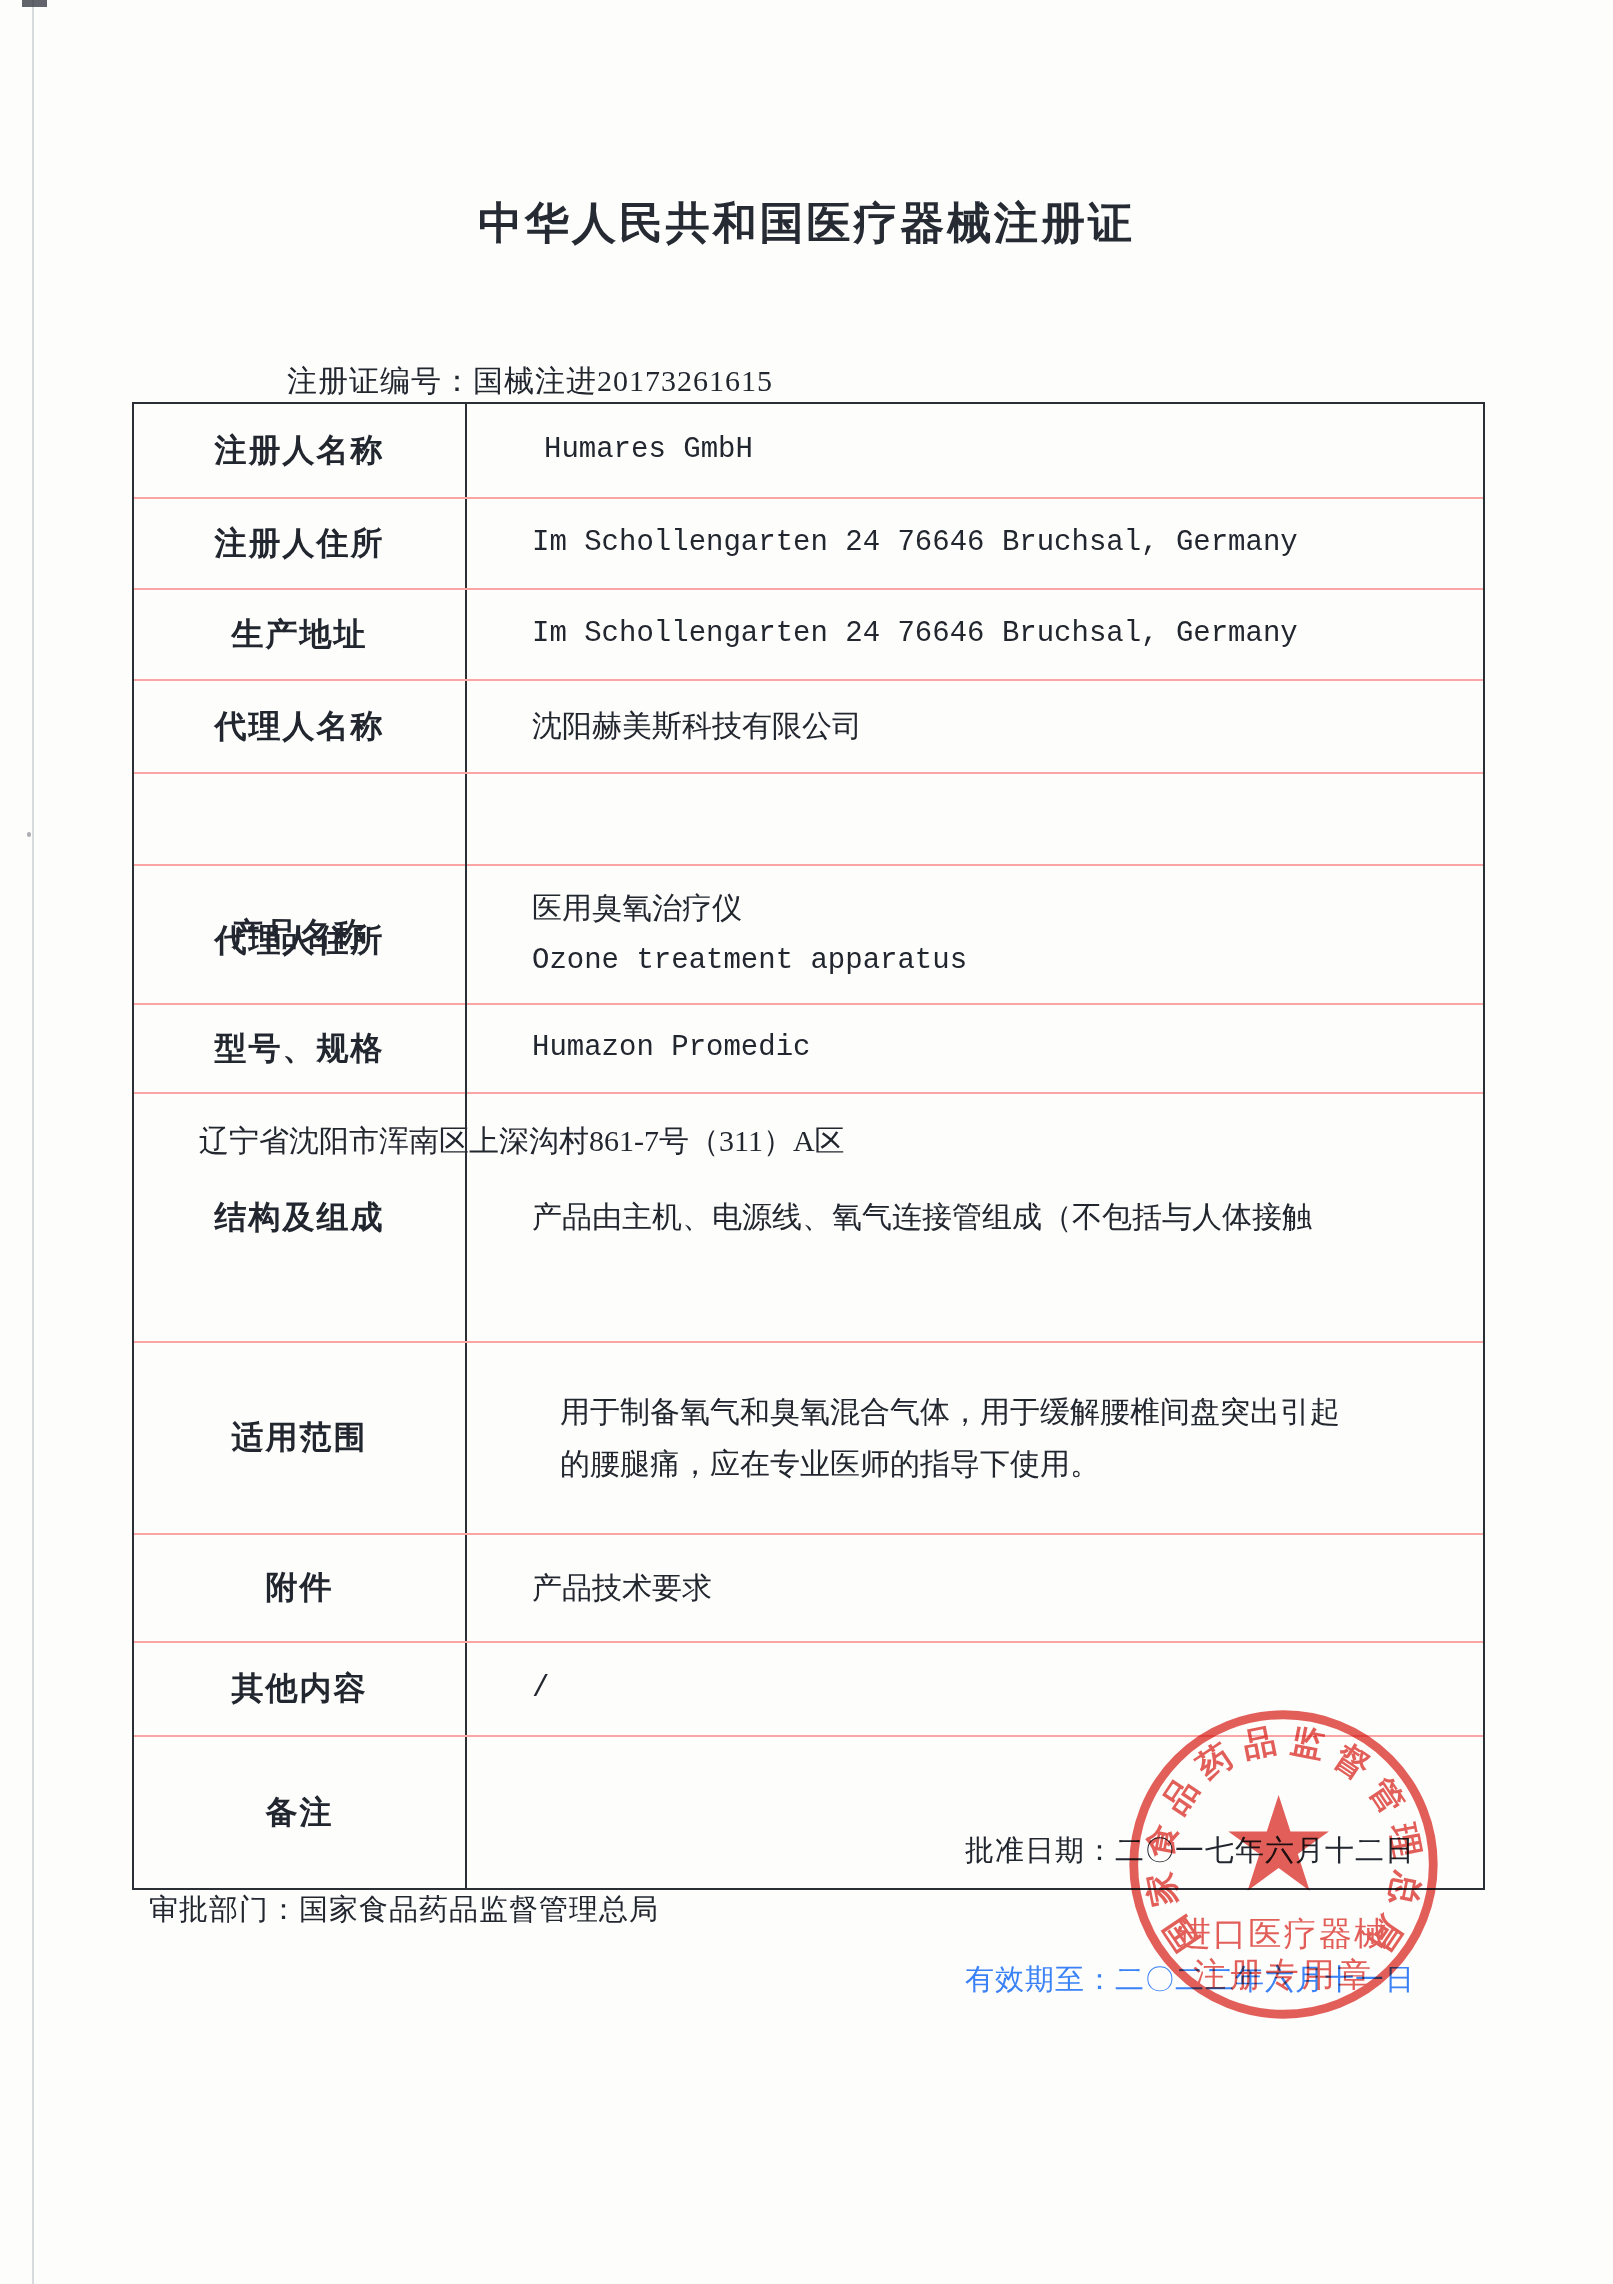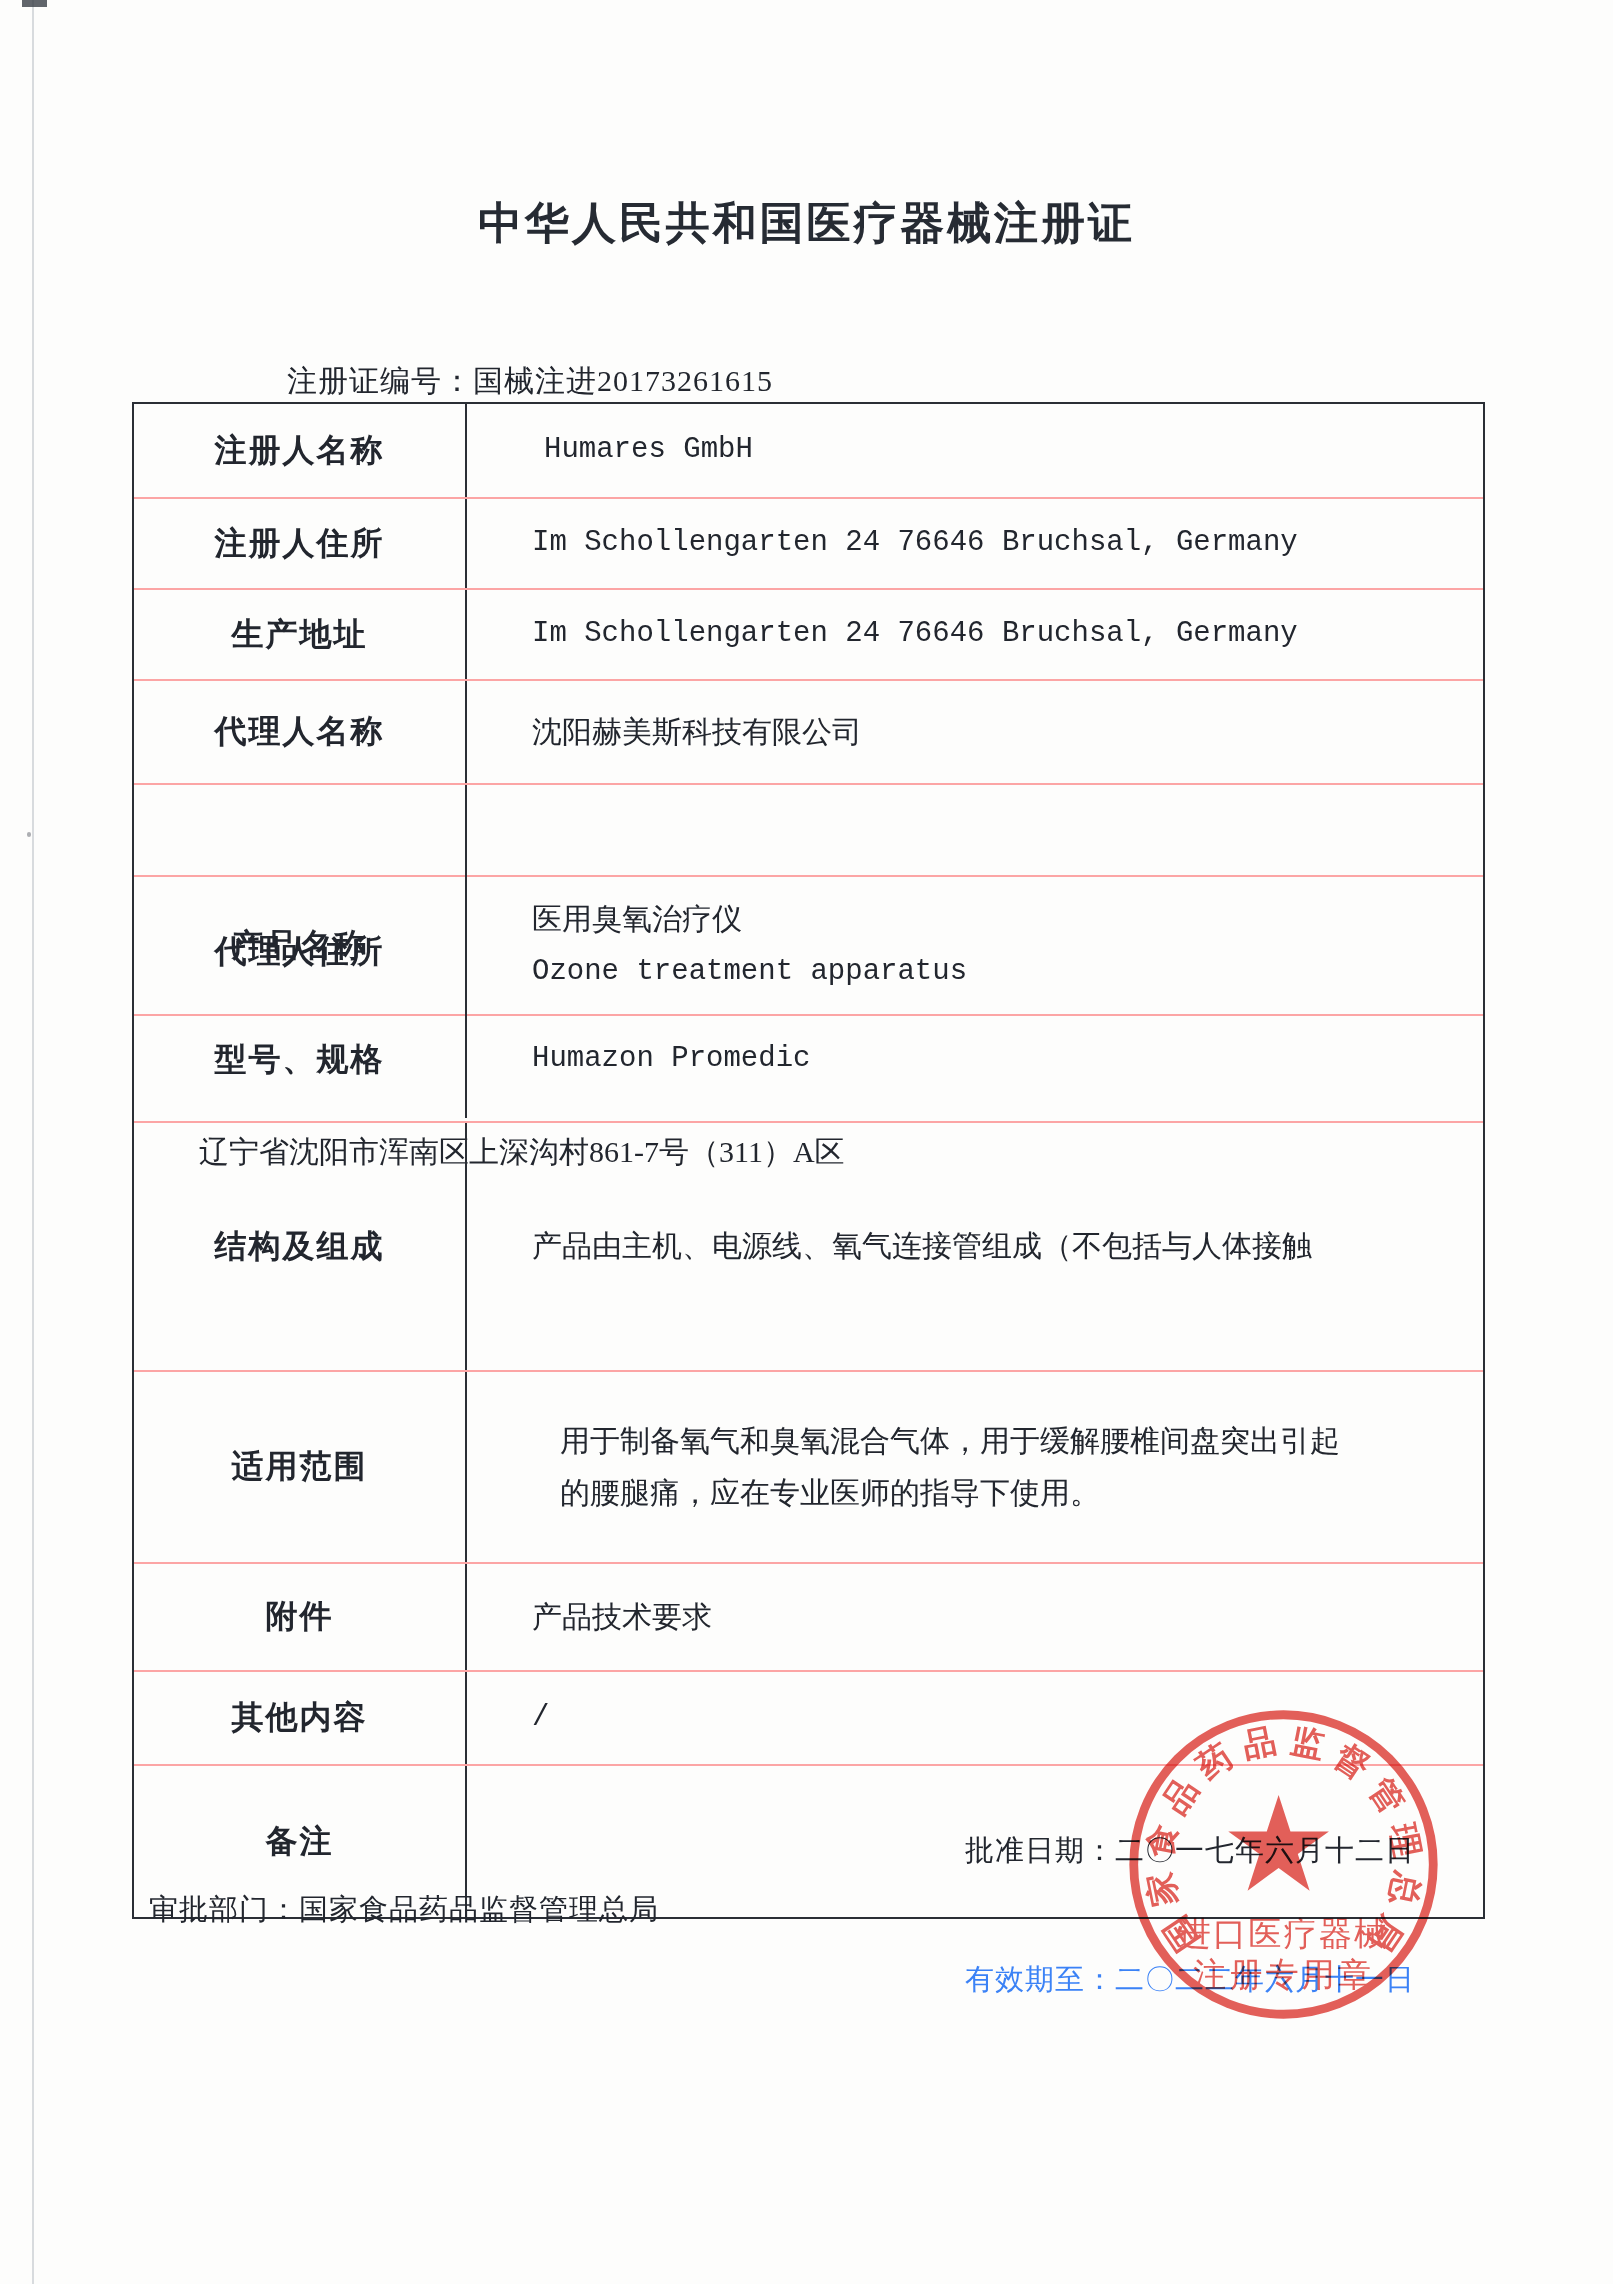--- a/index.html
+++ b/index.html
@@ -119,21 +119,21 @@
         </div>
     </div>
 
     <div class="t-row" style="height: 91px;">
       <div class="t-label">生产地址</div>
       <div class="t-value">
           <div class="value-line latin">Im Schollengarten 24 76646 Bruchsal, Germany</div>
         </div>
     </div>
 
-    <div class="t-row" style="height: 104px;">
+    <div class="t-row" style="height: 93px;">
       <div class="t-label">代理人名称</div>
       <div class="t-value">
           <div class="value-line">沈阳赫美斯科技有限公司</div>
         </div>
     </div>
 
     <div class="t-row" style="height: 92px; flex-direction: column;">
       <div class="t-label">代理人住所</div>
       <div class="t-value">
           <div class="value-line">辽宁省沈阳市浑南区上深沟村861-7号（311）A区</div>
@@ -148,21 +148,21 @@
         </div>
     </div>
 
     <div class="t-row" style="height: 89px;">
       <div class="t-label">型号、规格</div>
       <div class="t-value">
           <div class="value-line latin">Humazon Promedic</div>
         </div>
     </div>
 
-    <div class="t-row" style="height: 249px; margin-top: 18px;">
+    <div class="t-row" style="height: 249px;">
       <div class="t-label">结构及组成</div>
       <div class="t-value">
           <div class="value-line">产品由主机、电源线、氧气连接管组成（不包括与人体接触</div>
         </div>
     </div>
 
     <div class="t-row" style="height: 192px; gap: 28px;">
       <div class="t-label">适用范围</div>
       <div class="t-value">
           <div class="value-line">用于制备氧气和臭氧混合气体，用于缓解腰椎间盘突出引起</div>

